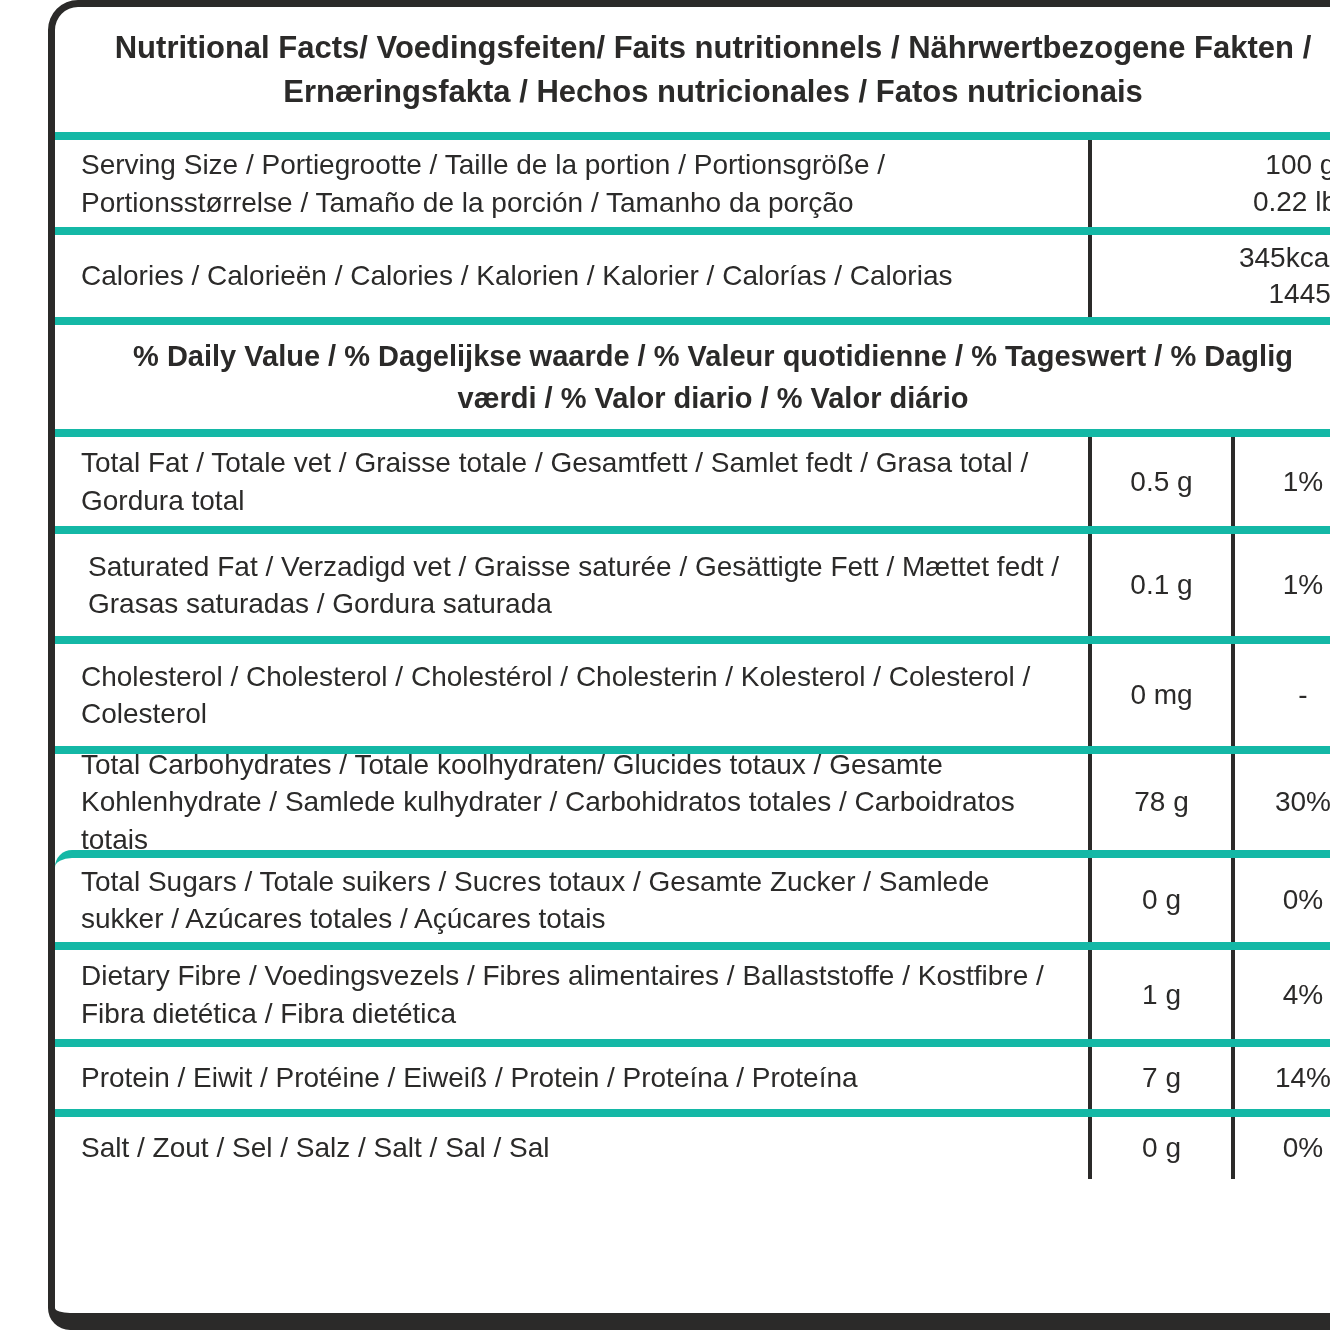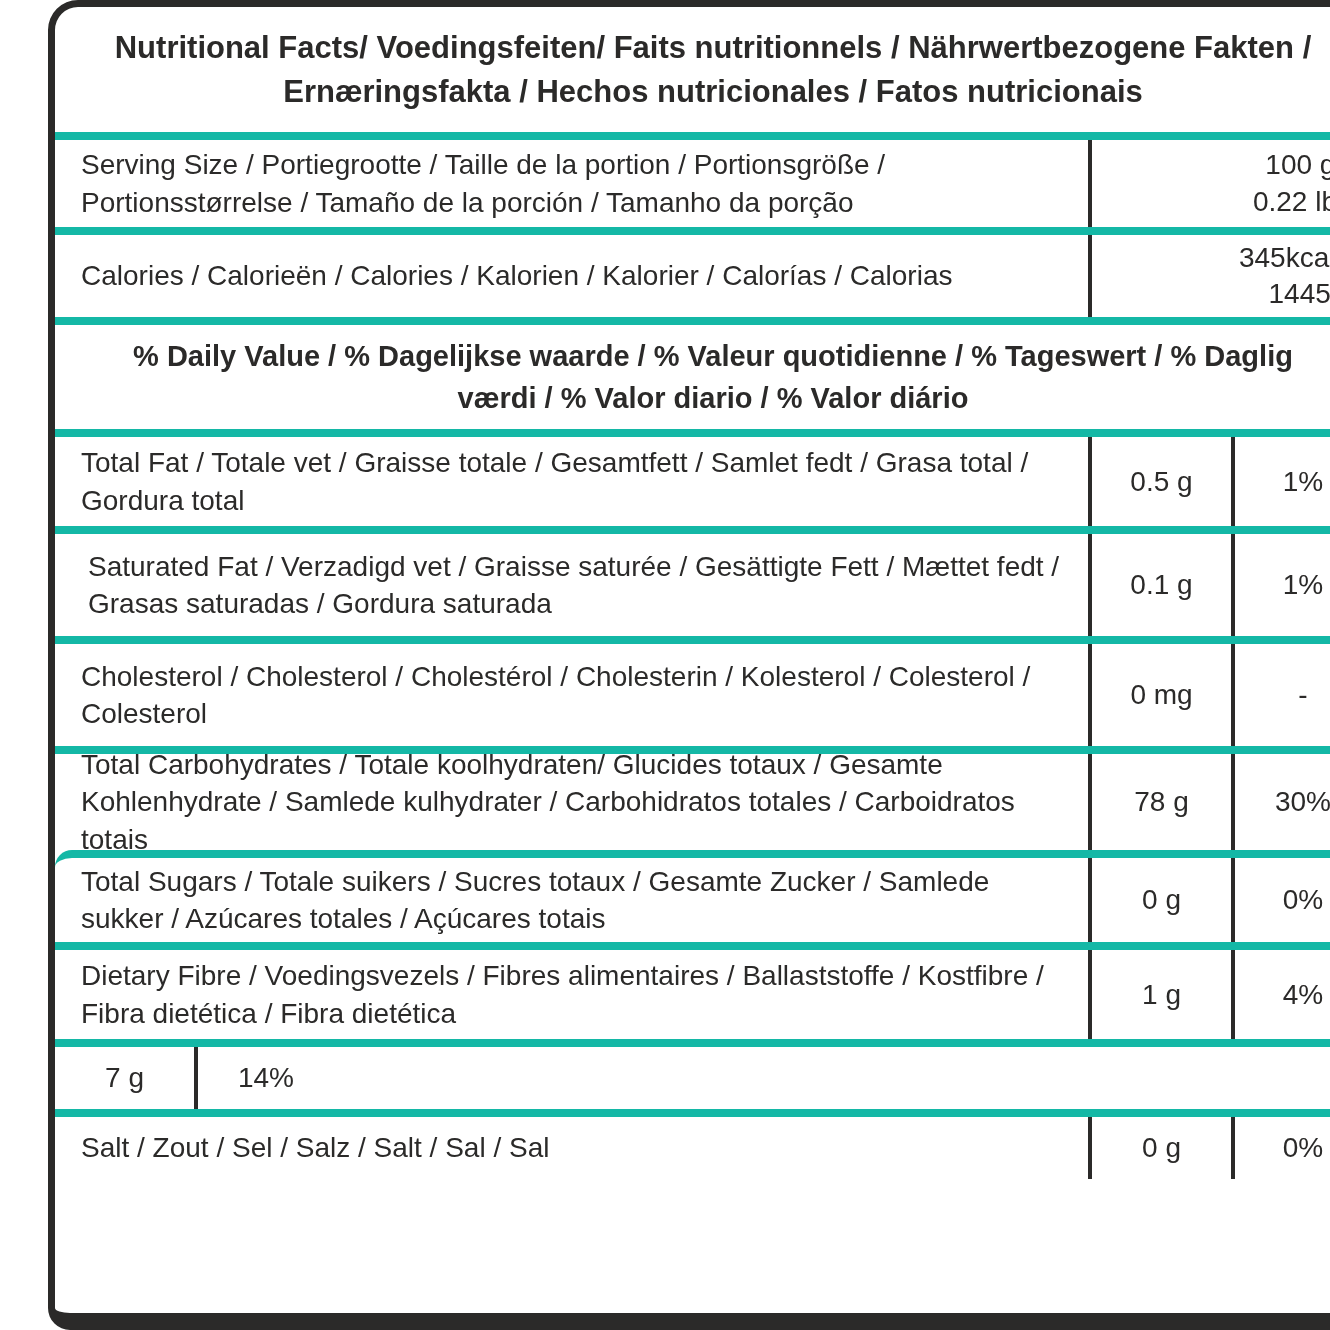--- a/index.html
+++ b/index.html
@@ -173,20 +173,21 @@
     <div class="cell cell-percent">0%</div>
   </div>
 
   <div class="row row-fibre">
     <div class="cell cell-label">Dietary Fibre / Voedingsvezels / Fibres alimentaires / Ballaststoffe / Kostfibre / Fibra dietética / Fibra dietética</div>
     <div class="cell cell-amount">1 g</div>
     <div class="cell cell-percent">4%</div>
   </div>
 
   <div class="row row-protein">
+    <div class="cell cell-label">Protein / Eiwit / Protéine / Eiweiß / Protein / Proteína / Proteína</div>
     <div class="cell cell-amount">7 g</div>
     <div class="cell cell-percent">14%</div>
   </div>
 
   <div class="row row-salt">
     <div class="cell cell-label">Salt / Zout / Sel / Salz / Salt / Sal / Sal</div>
     <div class="cell cell-amount">0 g</div>
     <div class="cell cell-percent">0%</div>
   </div>
 

